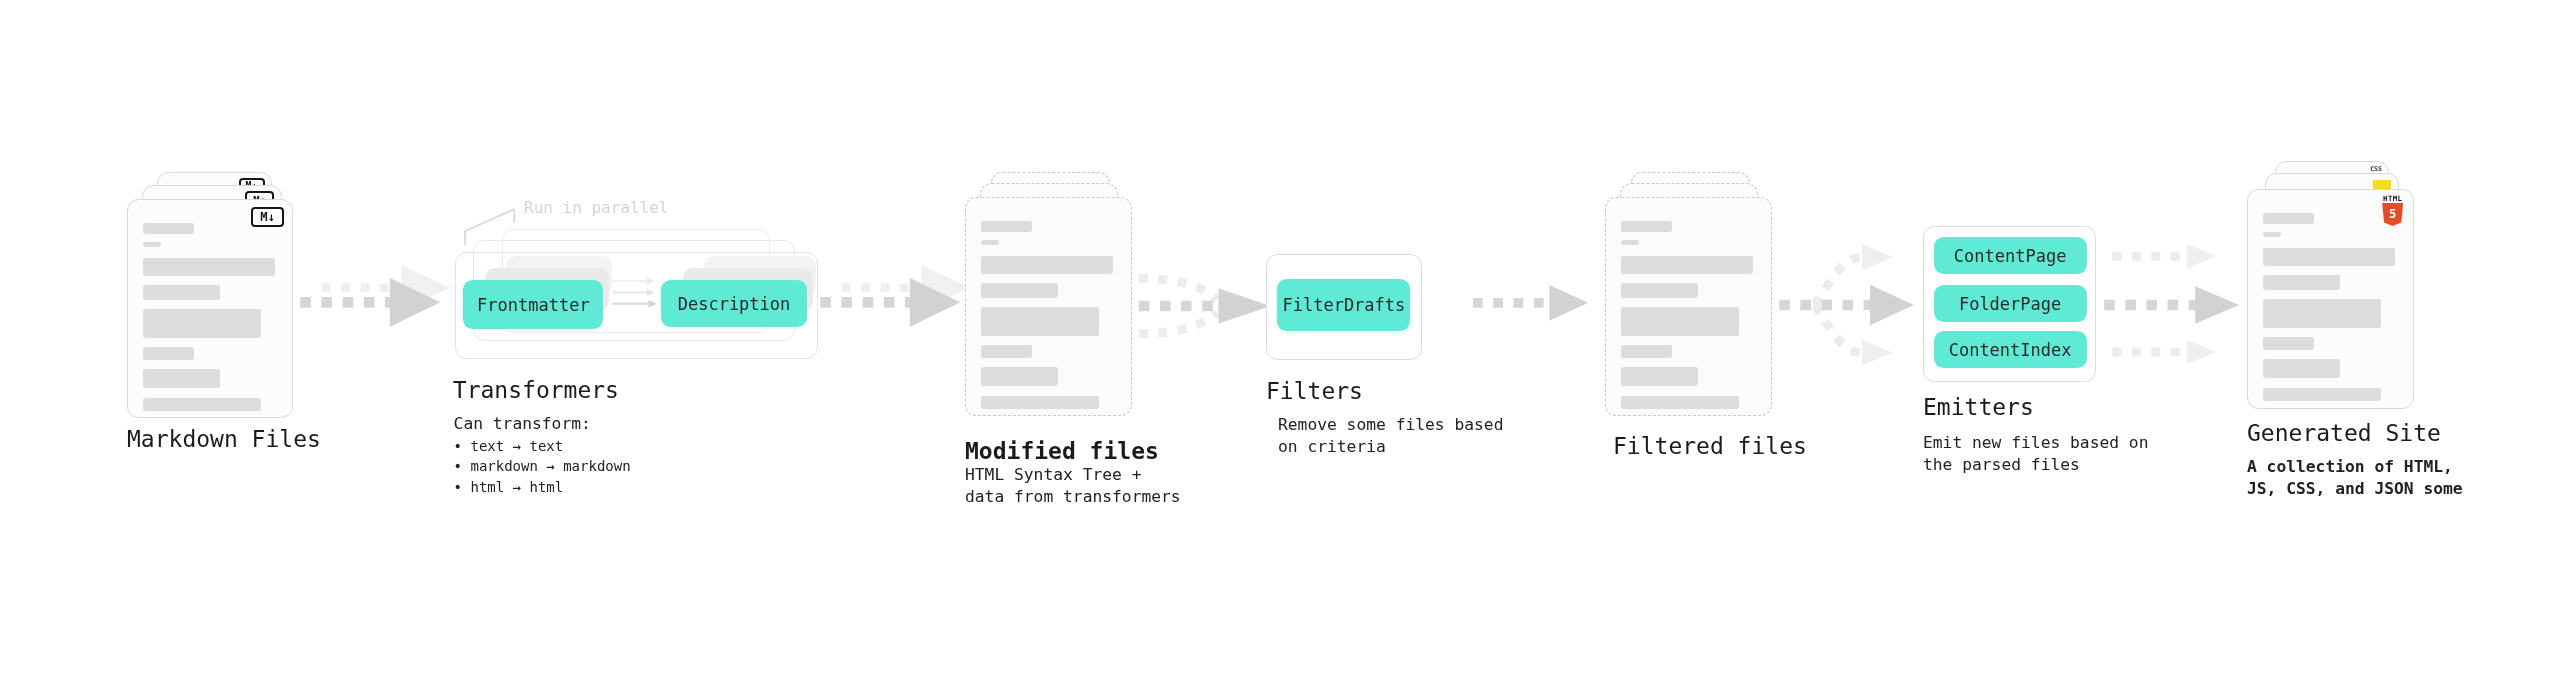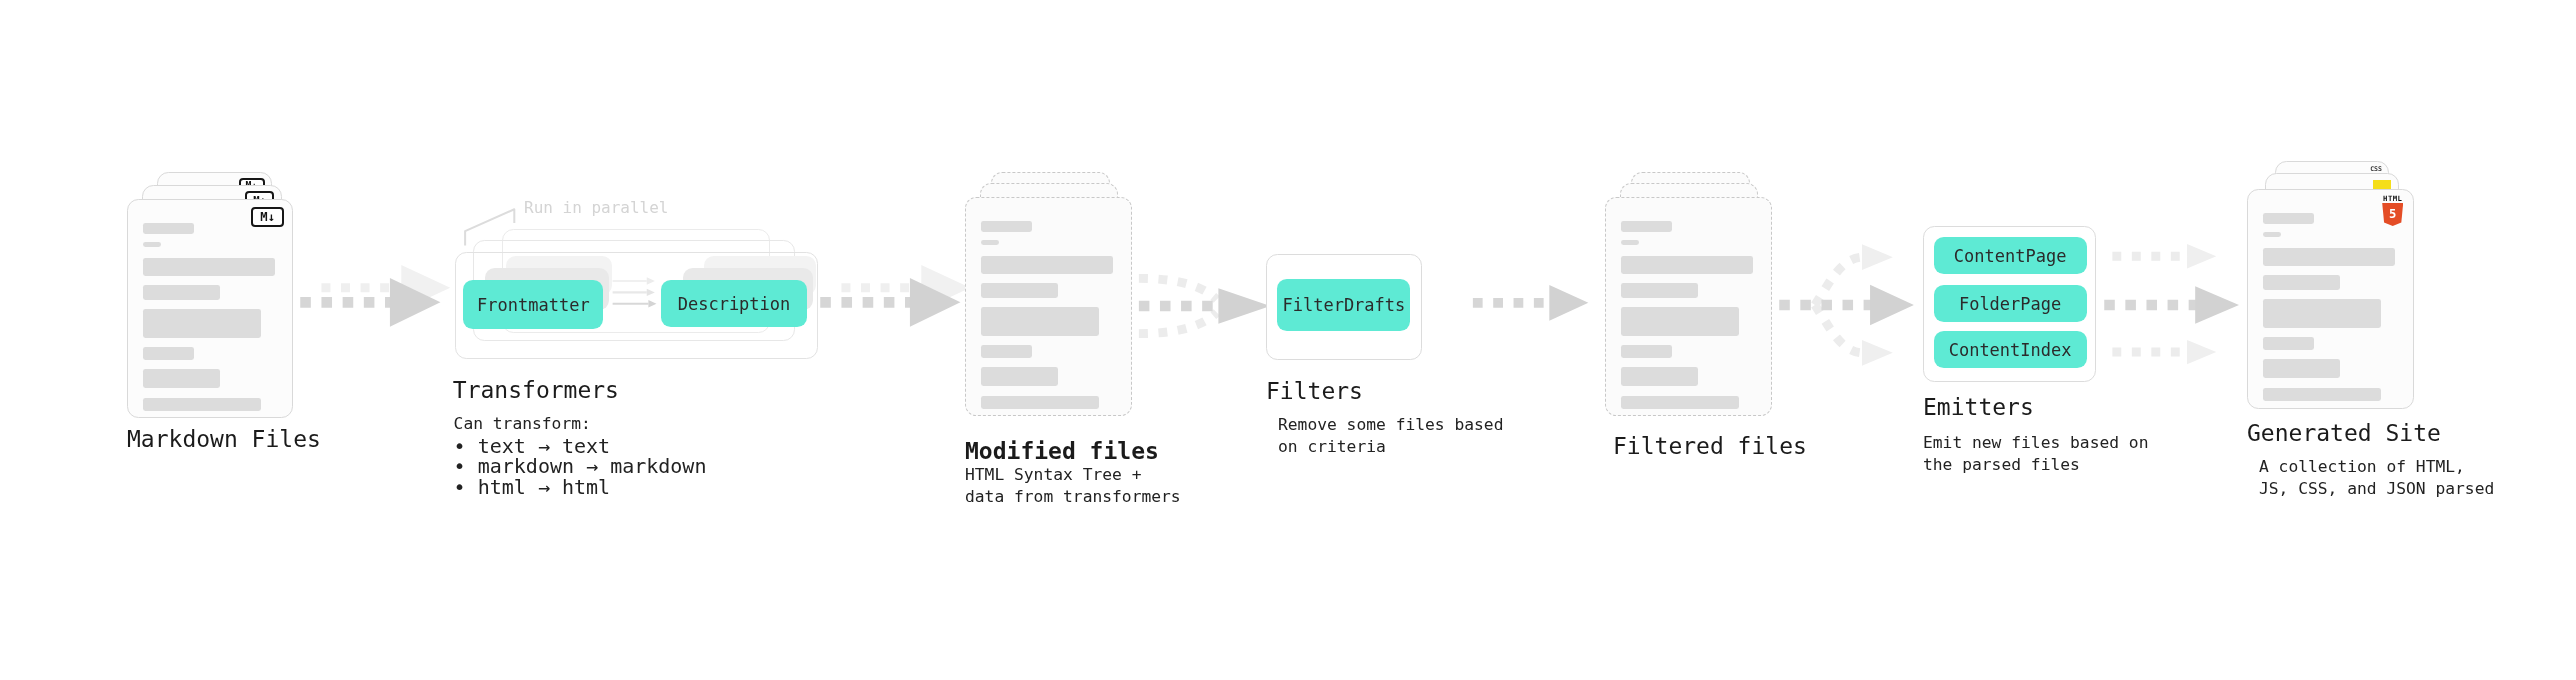--- a/index.html
+++ b/index.html
@@ -39,21 +39,21 @@
     display:flex;align-items:center;justify-content:center;box-sizing:border-box;white-space:nowrap;}
   .pill.ghost1{background:#e9e9e9;}
   .pill.ghost2{background:#f3f3f3;}
   .obox{position:absolute;border:1.6px solid #e2e2e2;border-radius:11.4px;box-sizing:border-box;}
   .obox.l2{border-color:#e7e7e7;}
   .obox.l3{border-color:#ebebeb;}
   .wbox{position:absolute;border:1.6px solid #dcdcdc;border-radius:11.4px;background:#ffffff;box-sizing:border-box;}
   
   .title{position:absolute;font-size:23px;color:#1b1b1b;white-space:nowrap;}
   .desc{position:absolute;font-size:16.3px;color:#222222;white-space:nowrap;line-height:22px;}
-  .bullets{position:absolute;font-size:20px;color:#222222;white-space:nowrap;line-height:20.3px;}
+  .bullets{position:absolute;font-size:14px;color:#222222;white-space:nowrap;line-height:20.3px;}
   .annotation{position:absolute;font-size:16px;color:#d4d4d4;white-space:nowrap;}
   svg{position:absolute;overflow:visible;}
 </style>
 </head>
 <body>
 
 <div class="canvas">
 
   <div class="stage" style="left:127px;top:161px;width:211px;height:325px;">
     <div class="card" style="left:30px;top:11.4px;width:115px;height:219px;">
@@ -256,20 +256,20 @@
         <div class="bar bar2"></div>
         <div class="bar bar3"></div>
         <div class="bar bar4"></div>
         <div class="bar bar5"></div>
         <div class="bar bar6"></div>
         <div class="bar bar7"></div>
         <div class="bar bar8"></div>
       </div>
     </div>
     <div class="title" style="left:0px;top:259px;">Generated Site</div>
-    <div class="desc" style="left:12px;top:295px;">
+    <div class="desc" style="left:0px;top:295px;font-weight:bold;">
       <div>A collection of HTML,</div>
-      <div>JS, CSS, and JSON parsed</div>
+      <div>JS, CSS, and JSON some</div>
     </div>
   </div>
 
 </div>
 
 
 </body></html>

